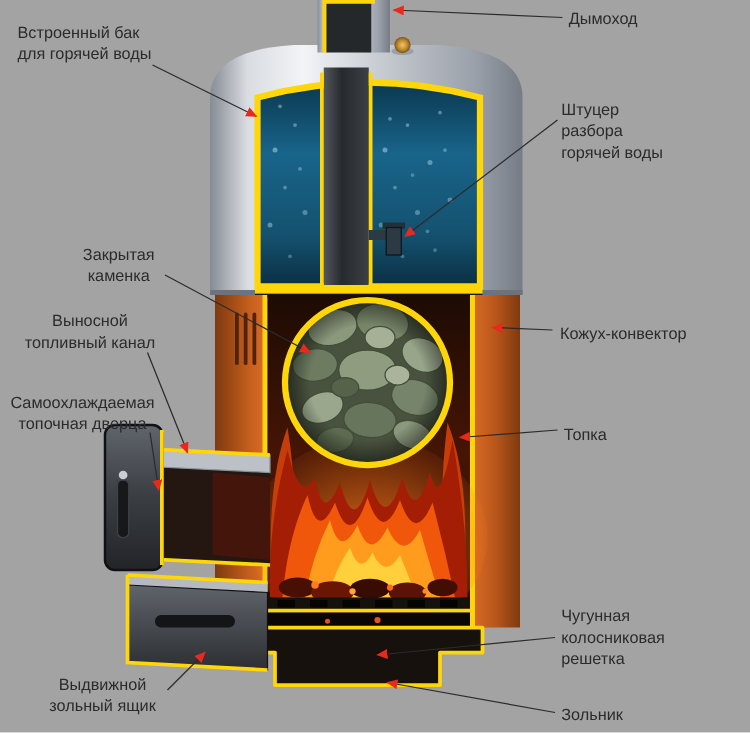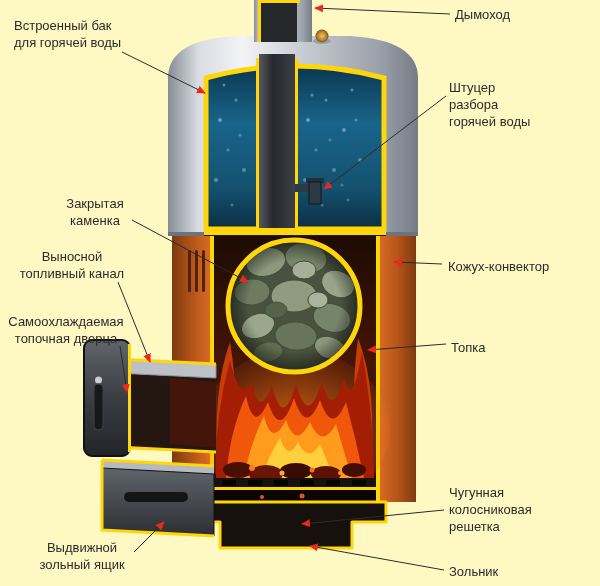--- a/index.html
+++ b/index.html
@@ -1,16 +1,16 @@
 <!DOCTYPE html>
 <html><head>
 <meta charset="utf-8">
 <style>
   html,body{margin:0;padding:0;background:#ffffff;}
-  .stage{position:relative;width:600px;height:586px;background:#fef9c3;overflow:hidden;
+  .stage{position:relative;width:600px;height:586px;background:#a3a3a3;overflow:hidden;
          font-family:"Liberation Sans", sans-serif;}
   svg{display:block;}
   text.lbl{font-family:"Liberation Sans", sans-serif;font-size:13px;fill:#2b2b2b;}
 </style>
 </head>
 <body>
 
 <div class="stage">
 <svg width="600" height="586" viewBox="0 0 600 586">
   <defs>

